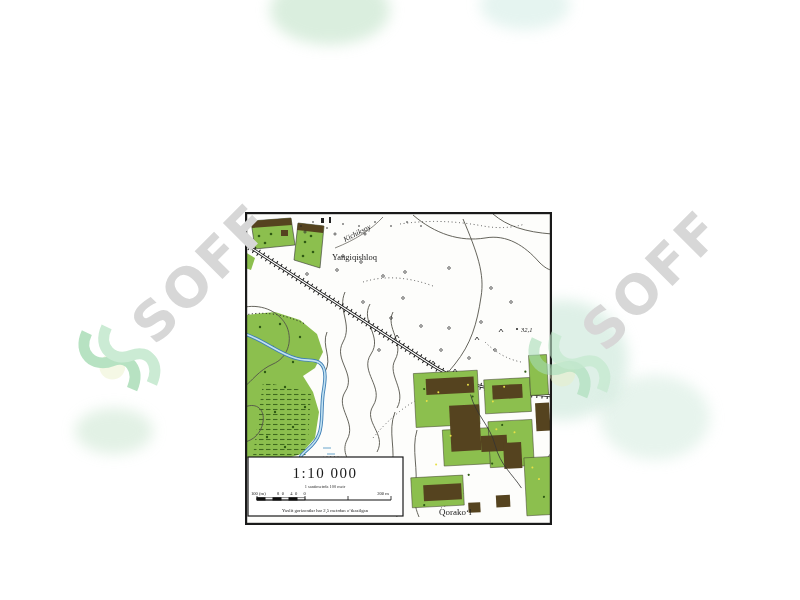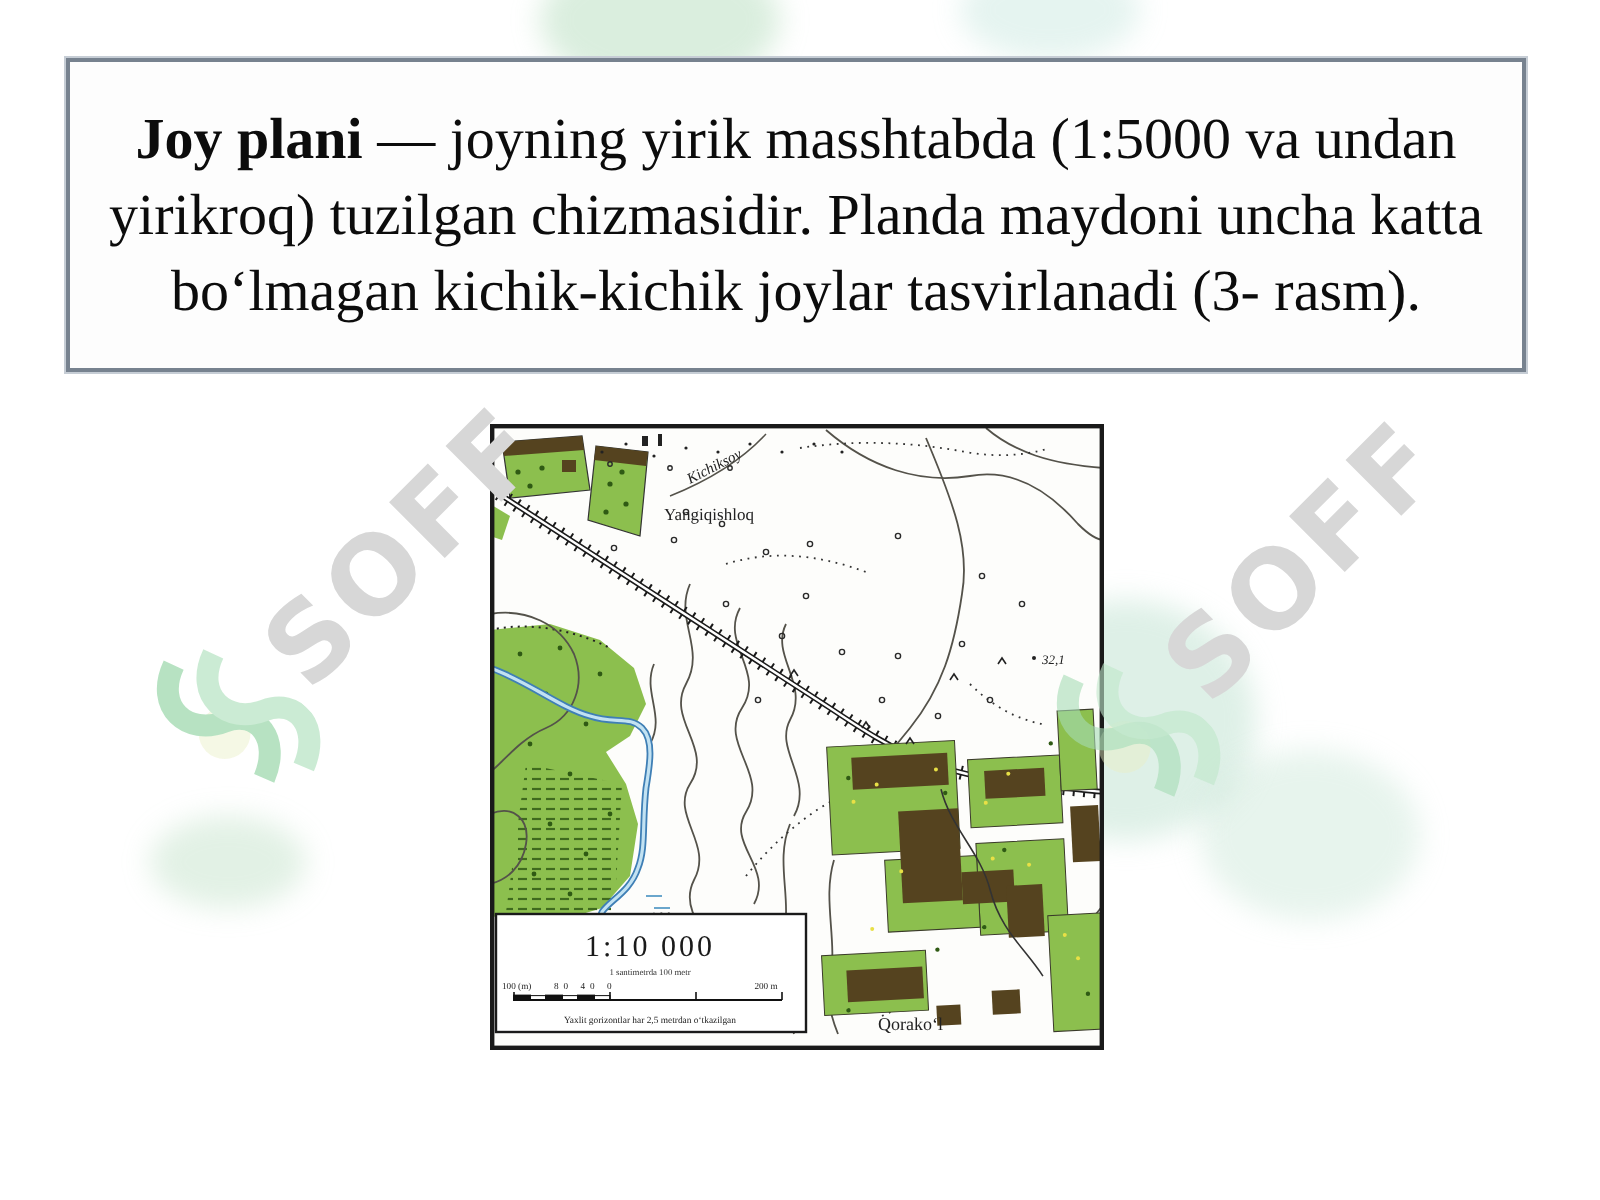--- a/index.html
+++ b/index.html
@@ -66,23 +66,20 @@
 
   <div class="wm wm-right">
     <svg class="wm-logo" width="70" height="96" viewBox="0 0 70 96">
       <circle cx="32" cy="50" r="13" fill="#e9eec2" opacity="0.55"></circle>
       <path d="M38,8 C16,16 18,38 36,46 C52,53 50,72 30,80" fill="none" stroke="#a6dcb4" stroke-width="11" opacity="0.75"></path>
       <path d="M56,18 C34,26 36,48 54,56 C70,63 68,82 48,90" fill="none" stroke="#bfe7ca" stroke-width="11" opacity="0.75"></path>
     </svg>
     <span class="wm-text">SOFF</span>
   </div>
 
-  <div class="def-box">
-    <p class="def-text"><span class="term">Joy plani</span><span> — joyning yirik masshtabda (1:5000 va undan yirikroq) tuzilgan chizmasidir. Planda maydoni uncha katta bo‘lmagan kichik-kichik joylar tasvirlanadi (3- rasm).</span></p>
-  </div>
 
   <div class="map-wrap">
     <svg viewBox="0 0 307 313">
       <defs>
         <pattern id="marsh" width="7" height="5" patternUnits="userSpaceOnUse">
           <line x1="0" y1="2.5" x2="4.5" y2="2.5" stroke="#3f6a1e" stroke-width="1.1"></line>
         </pattern>
       </defs>
 
       <rect x="0" y="0" width="307" height="313" fill="#fdfdfb"></rect>

